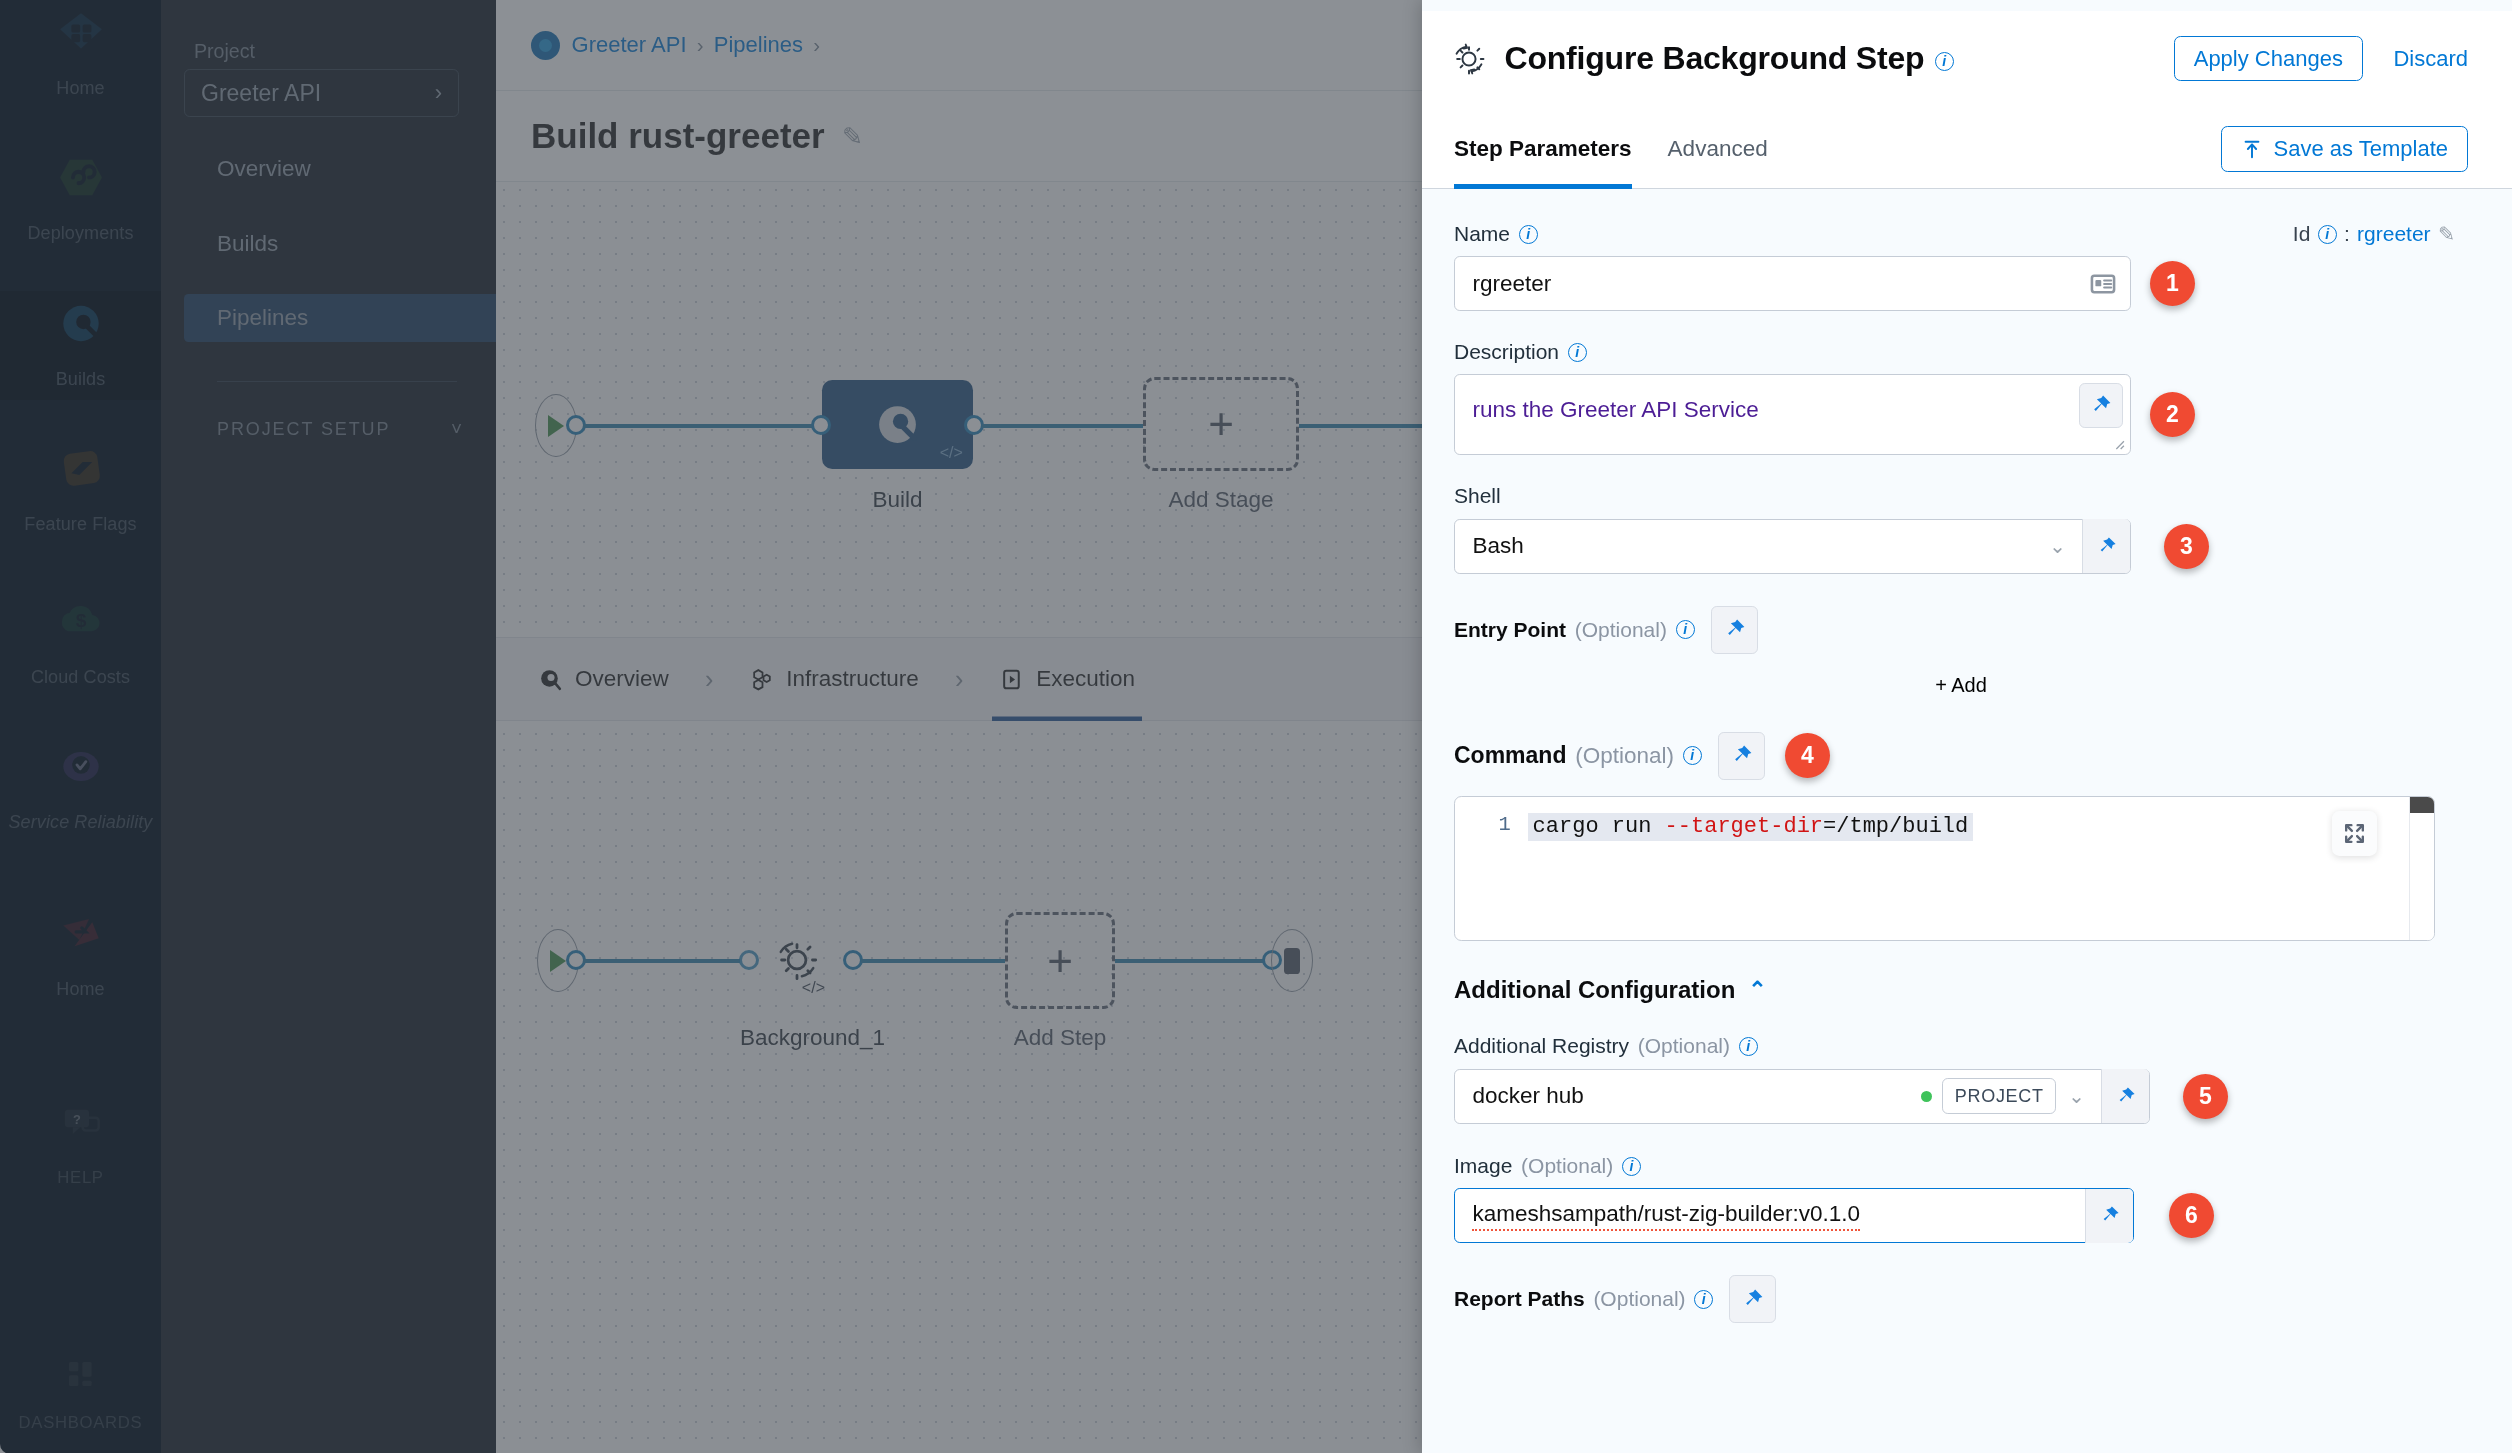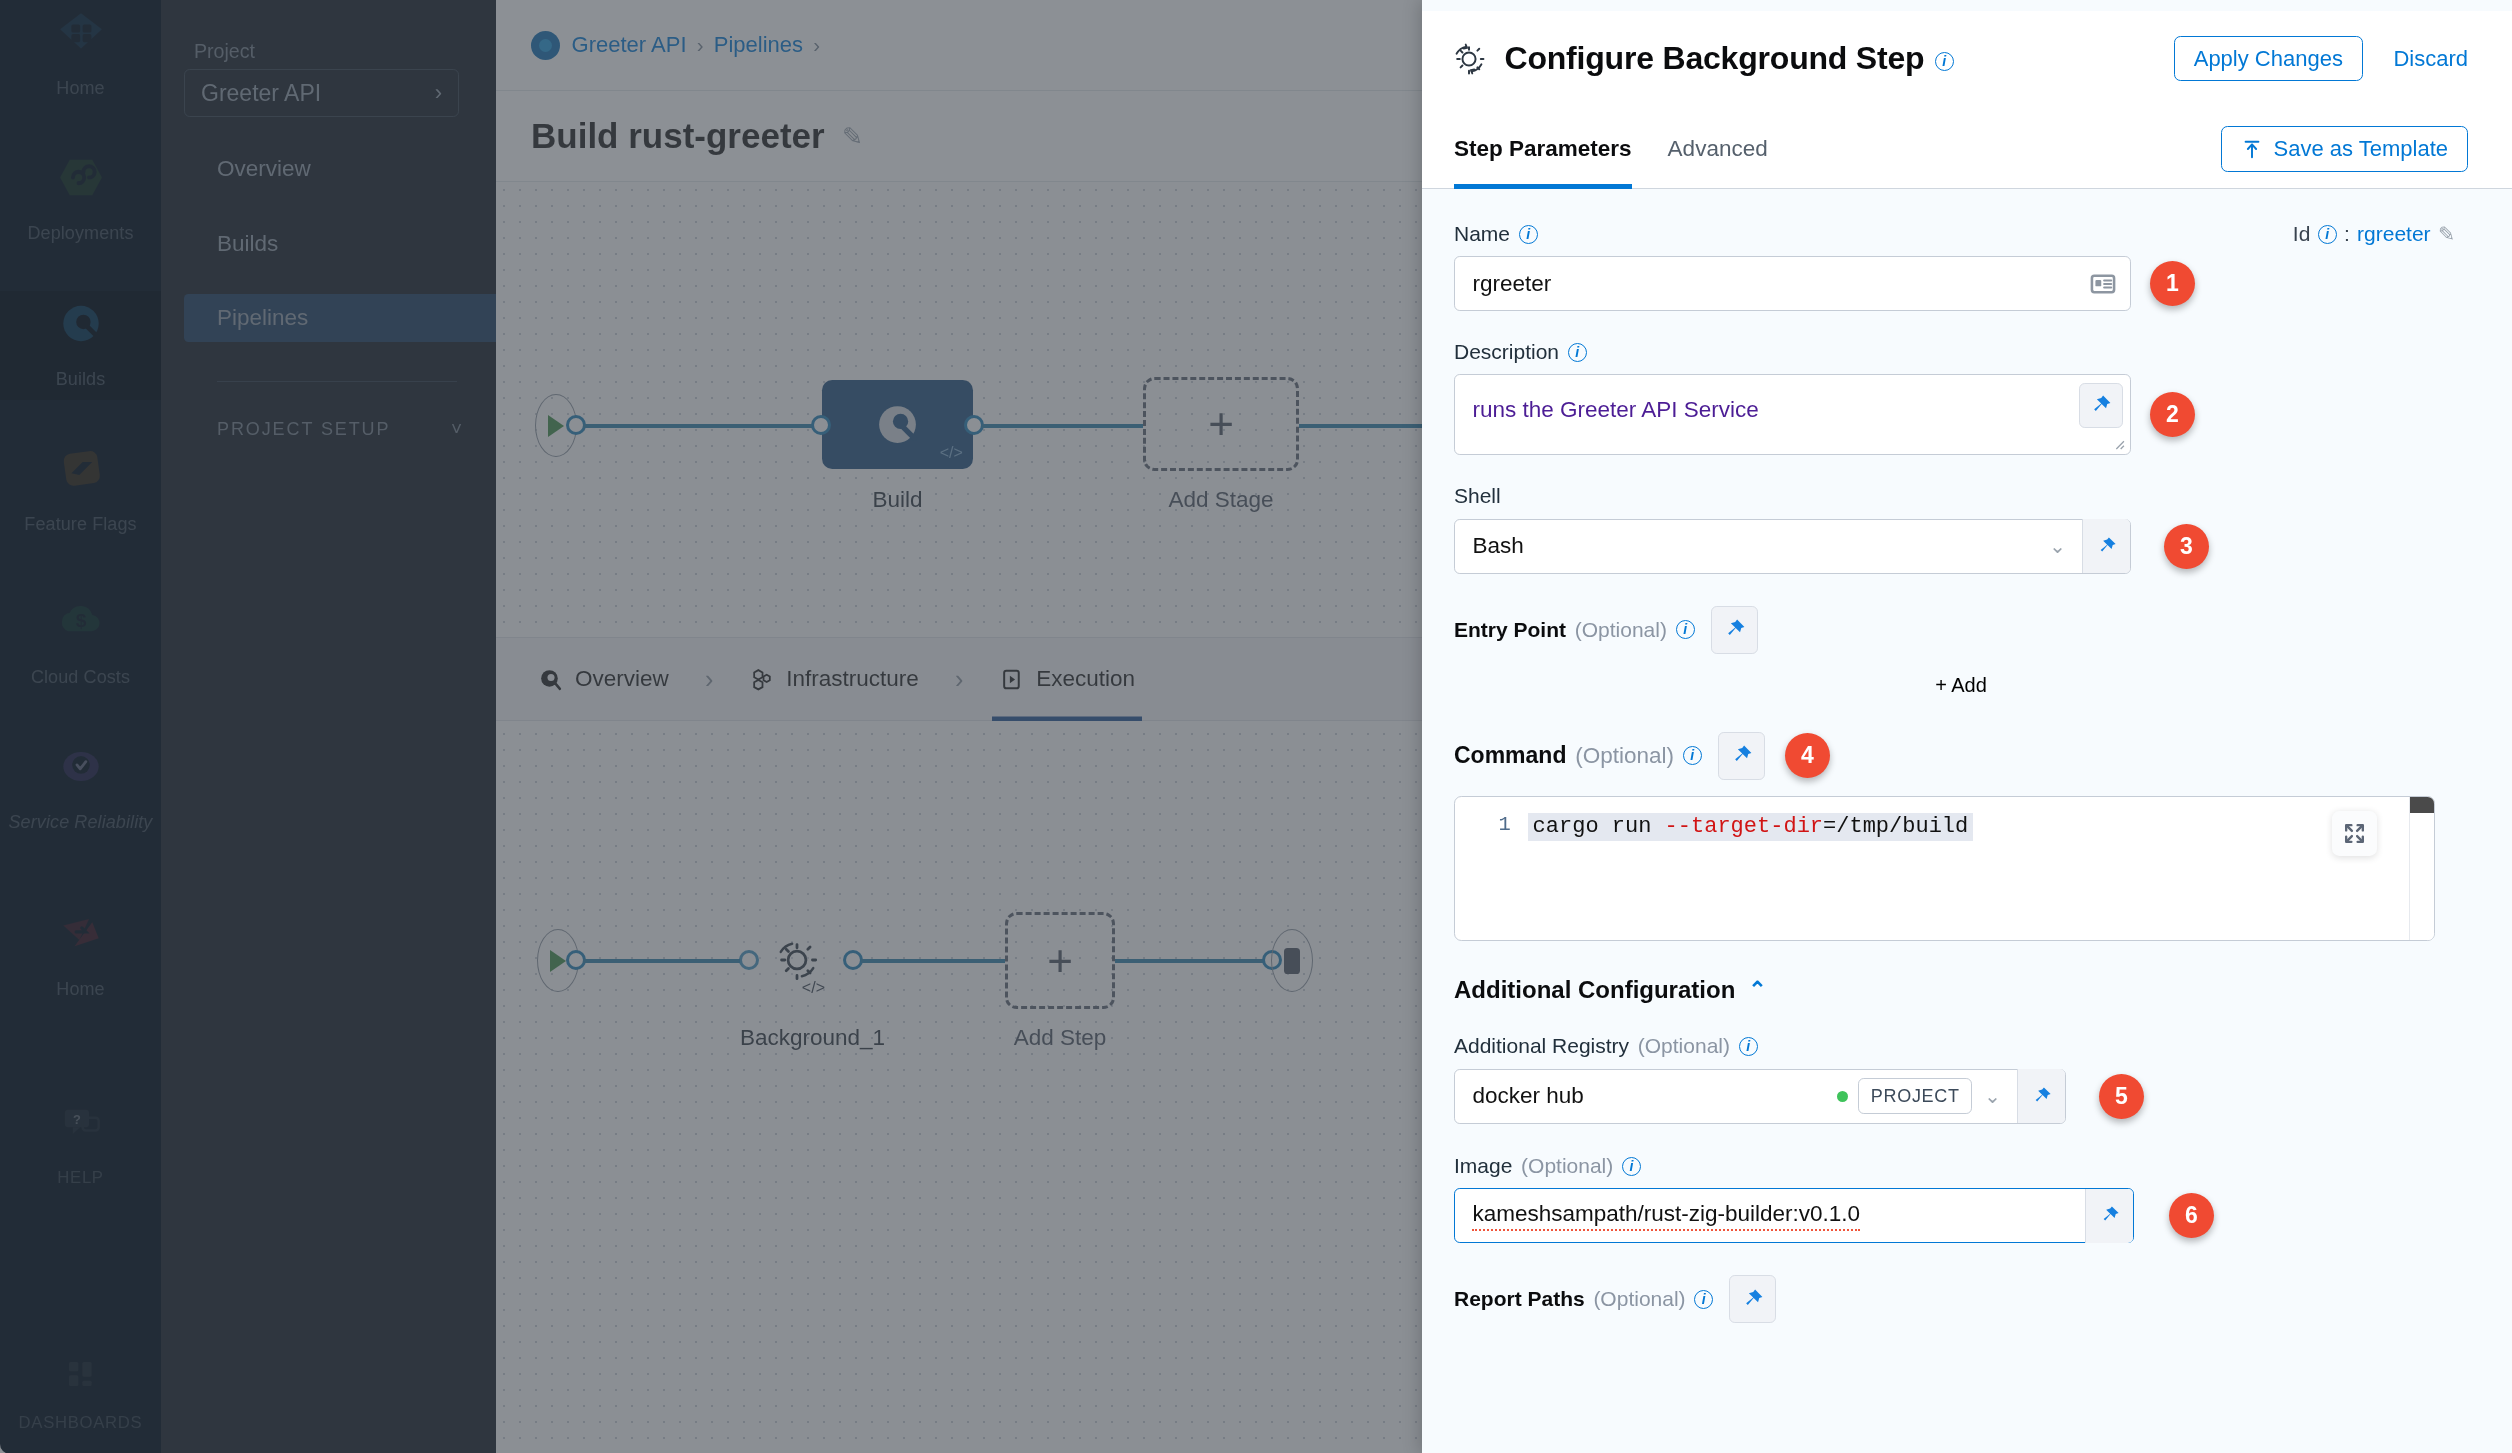--- a/index.html
+++ b/index.html
@@ -694,21 +694,21 @@
         <span>Additional Configuration</span>
         <span class="caret">⌃</span>
       </div>
 
       <div class="fld-label" style="margin-top:30.5px;">
         <span>Additional Registry</span>
         <span class="opt">(Optional)</span>
         <span class="info-i">i</span>
       </div>
       <div class="row" style="gap:33px;">
-        <div class="select-box" style="width:612px;">
+        <div class="select-box" style="width:696px;">
           <span>docker hub</span>
           <span class="green-dot" style="margin-left:auto;margin-right:10.2px;"></span>
           <span class="scope-chip">PROJECT</span>
           <span class="sel-chev" style="margin-left:11.6px;">⌄</span>
           <div class="sel-pin">
             <svg viewBox="0 0 24 24">
               <path d="M14.5 2.5 l7 7 l-3 1 l-1.2 4.2 l-4.2 -4.2 l-5.6 6.8 l-1.6 -1.6 l6.8 -5.6 l-4.2 -4.2 l4.2 -1.2 Z" fill="#1680e0"></path>
             </svg>
           </div>
         </div>

